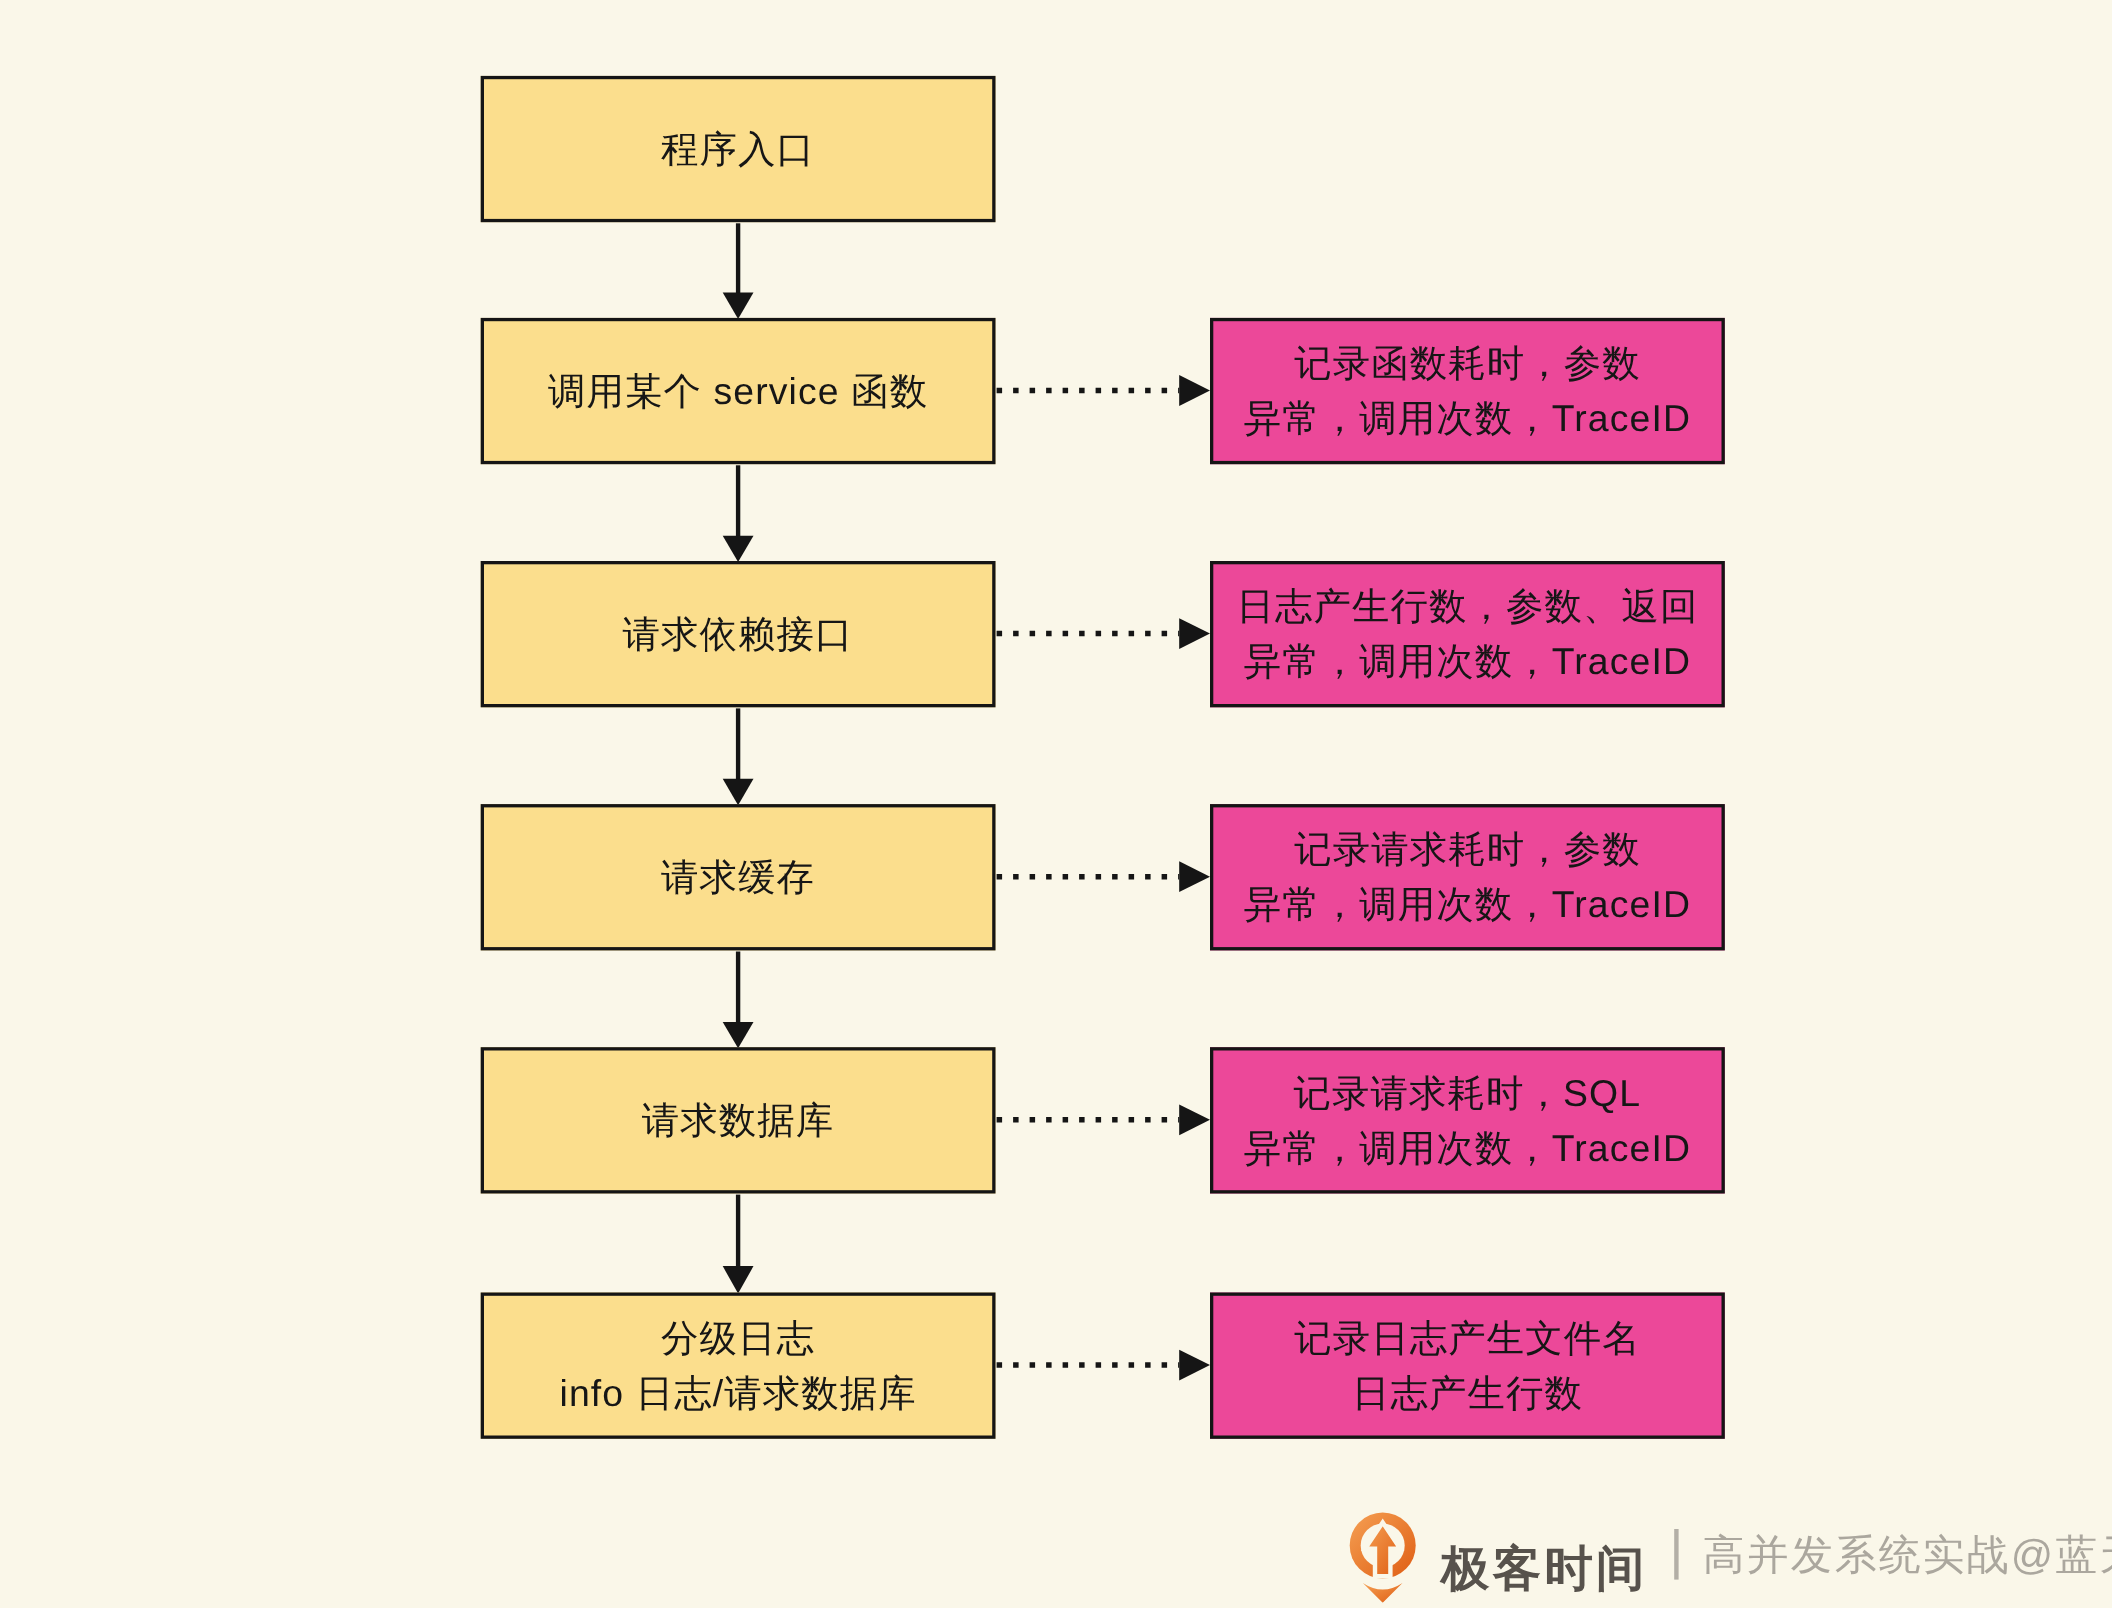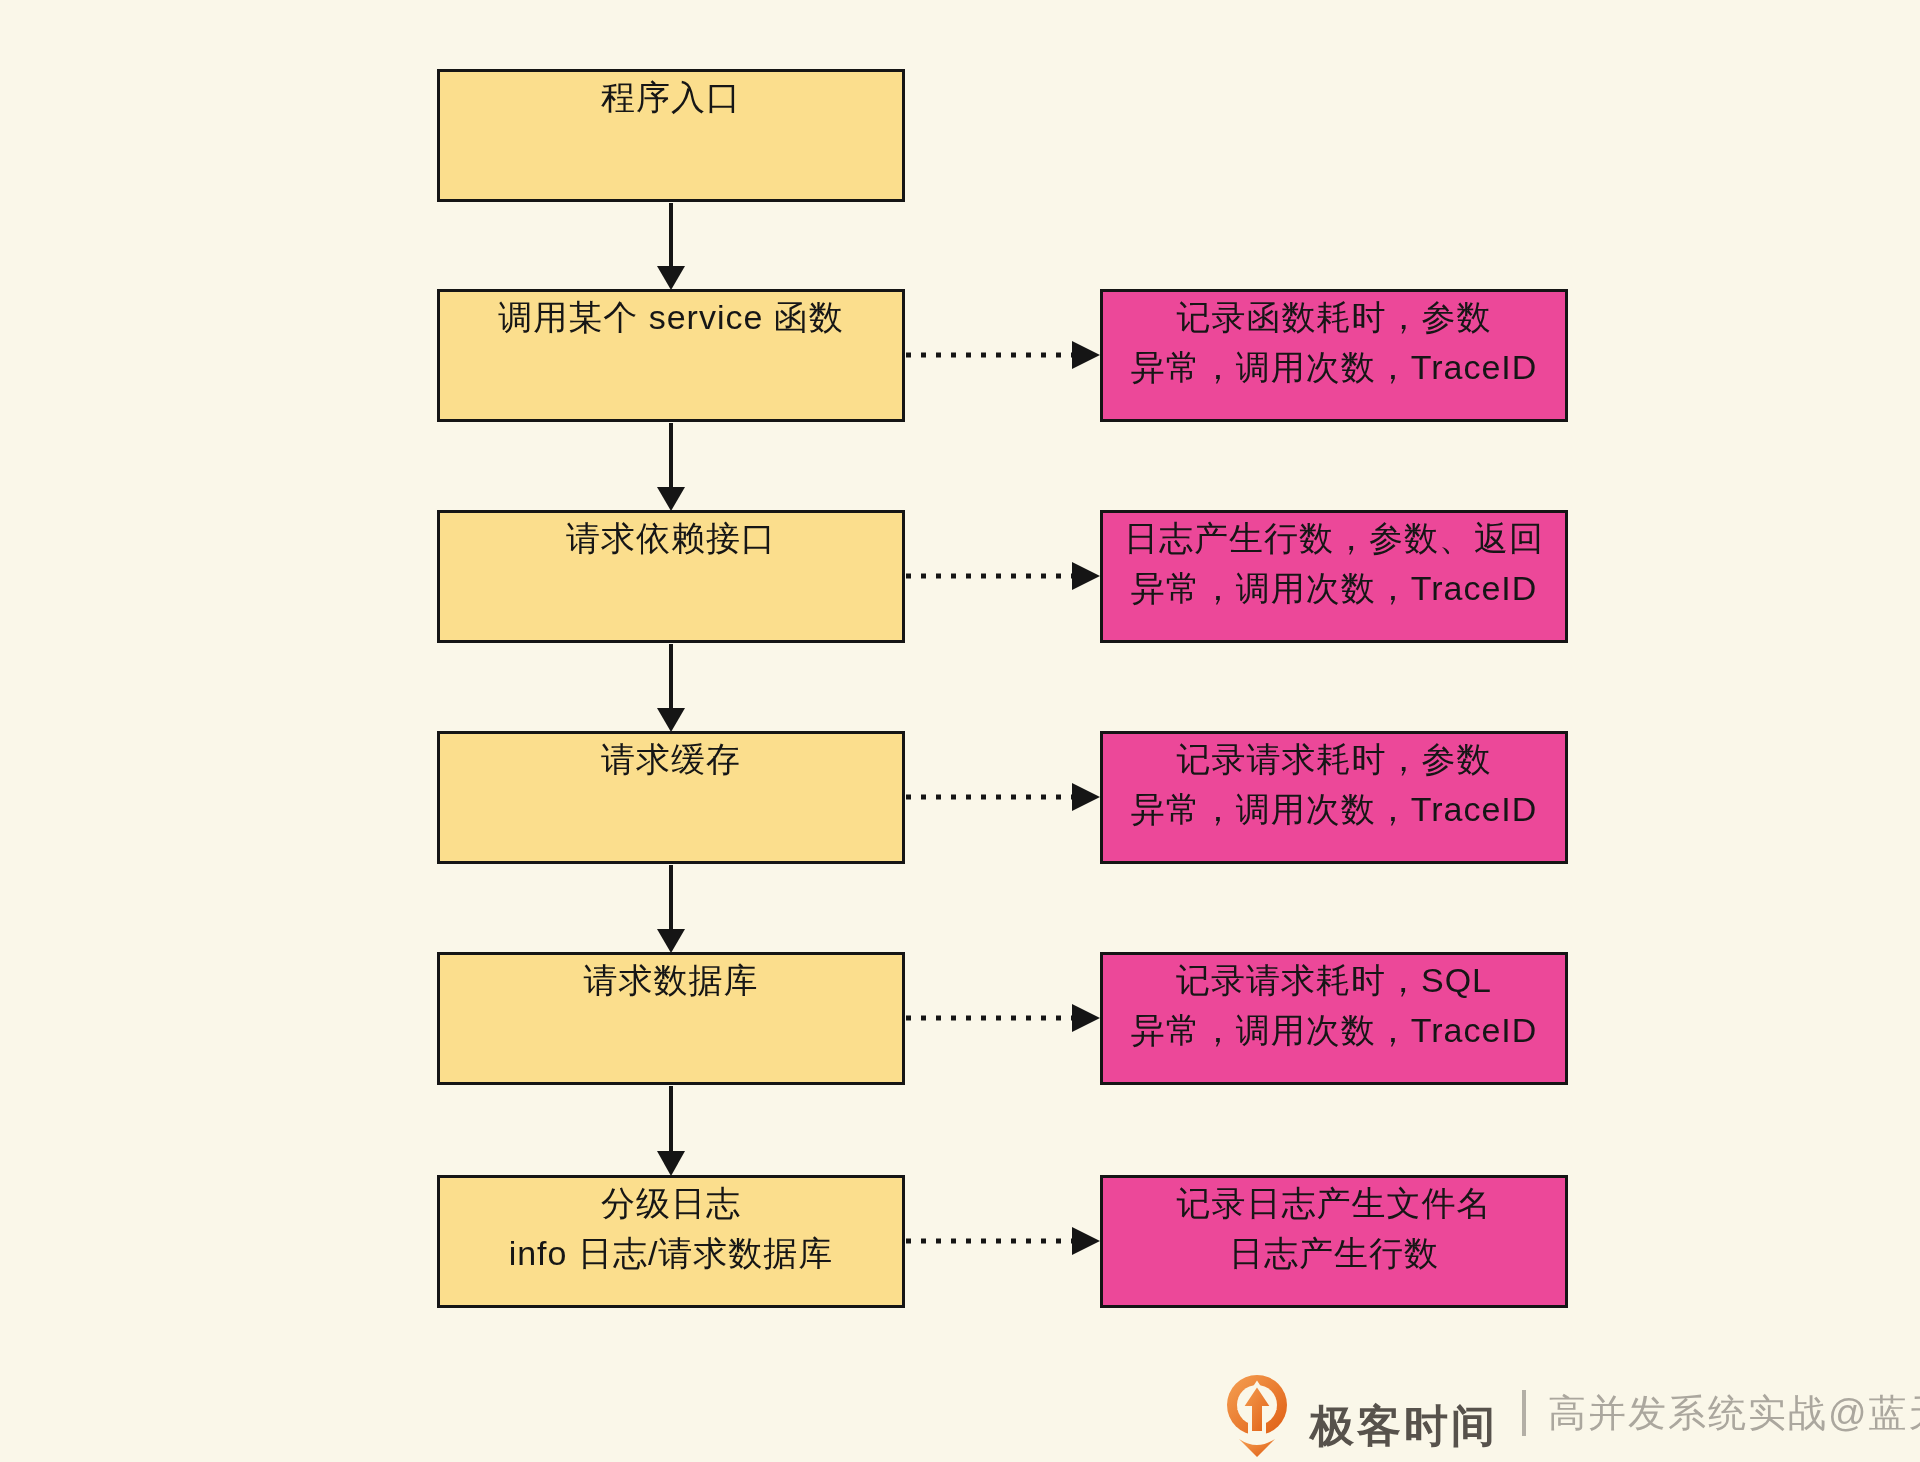--- a/index.html
+++ b/index.html
@@ -24,20 +24,21 @@
   }
   .box {
     position: absolute;
     width: 468px;
     height: 133px;
     box-sizing: border-box;
     border: 3px solid #151515;
     display: flex;
     flex-direction: column;
     align-items: center;
+    justify-content: center;
     text-align: center;
     font-size: 34px;
     line-height: 50px;
     color: #161616;
     letter-spacing: 1px;
   }
   .step   { left: 437px;  background: #FBDE8D; }
   .metric { left: 1100px; background: #ec4899; }
   .top-r1 { top: 69px; }
   .top-r2 { top: 289px; }

